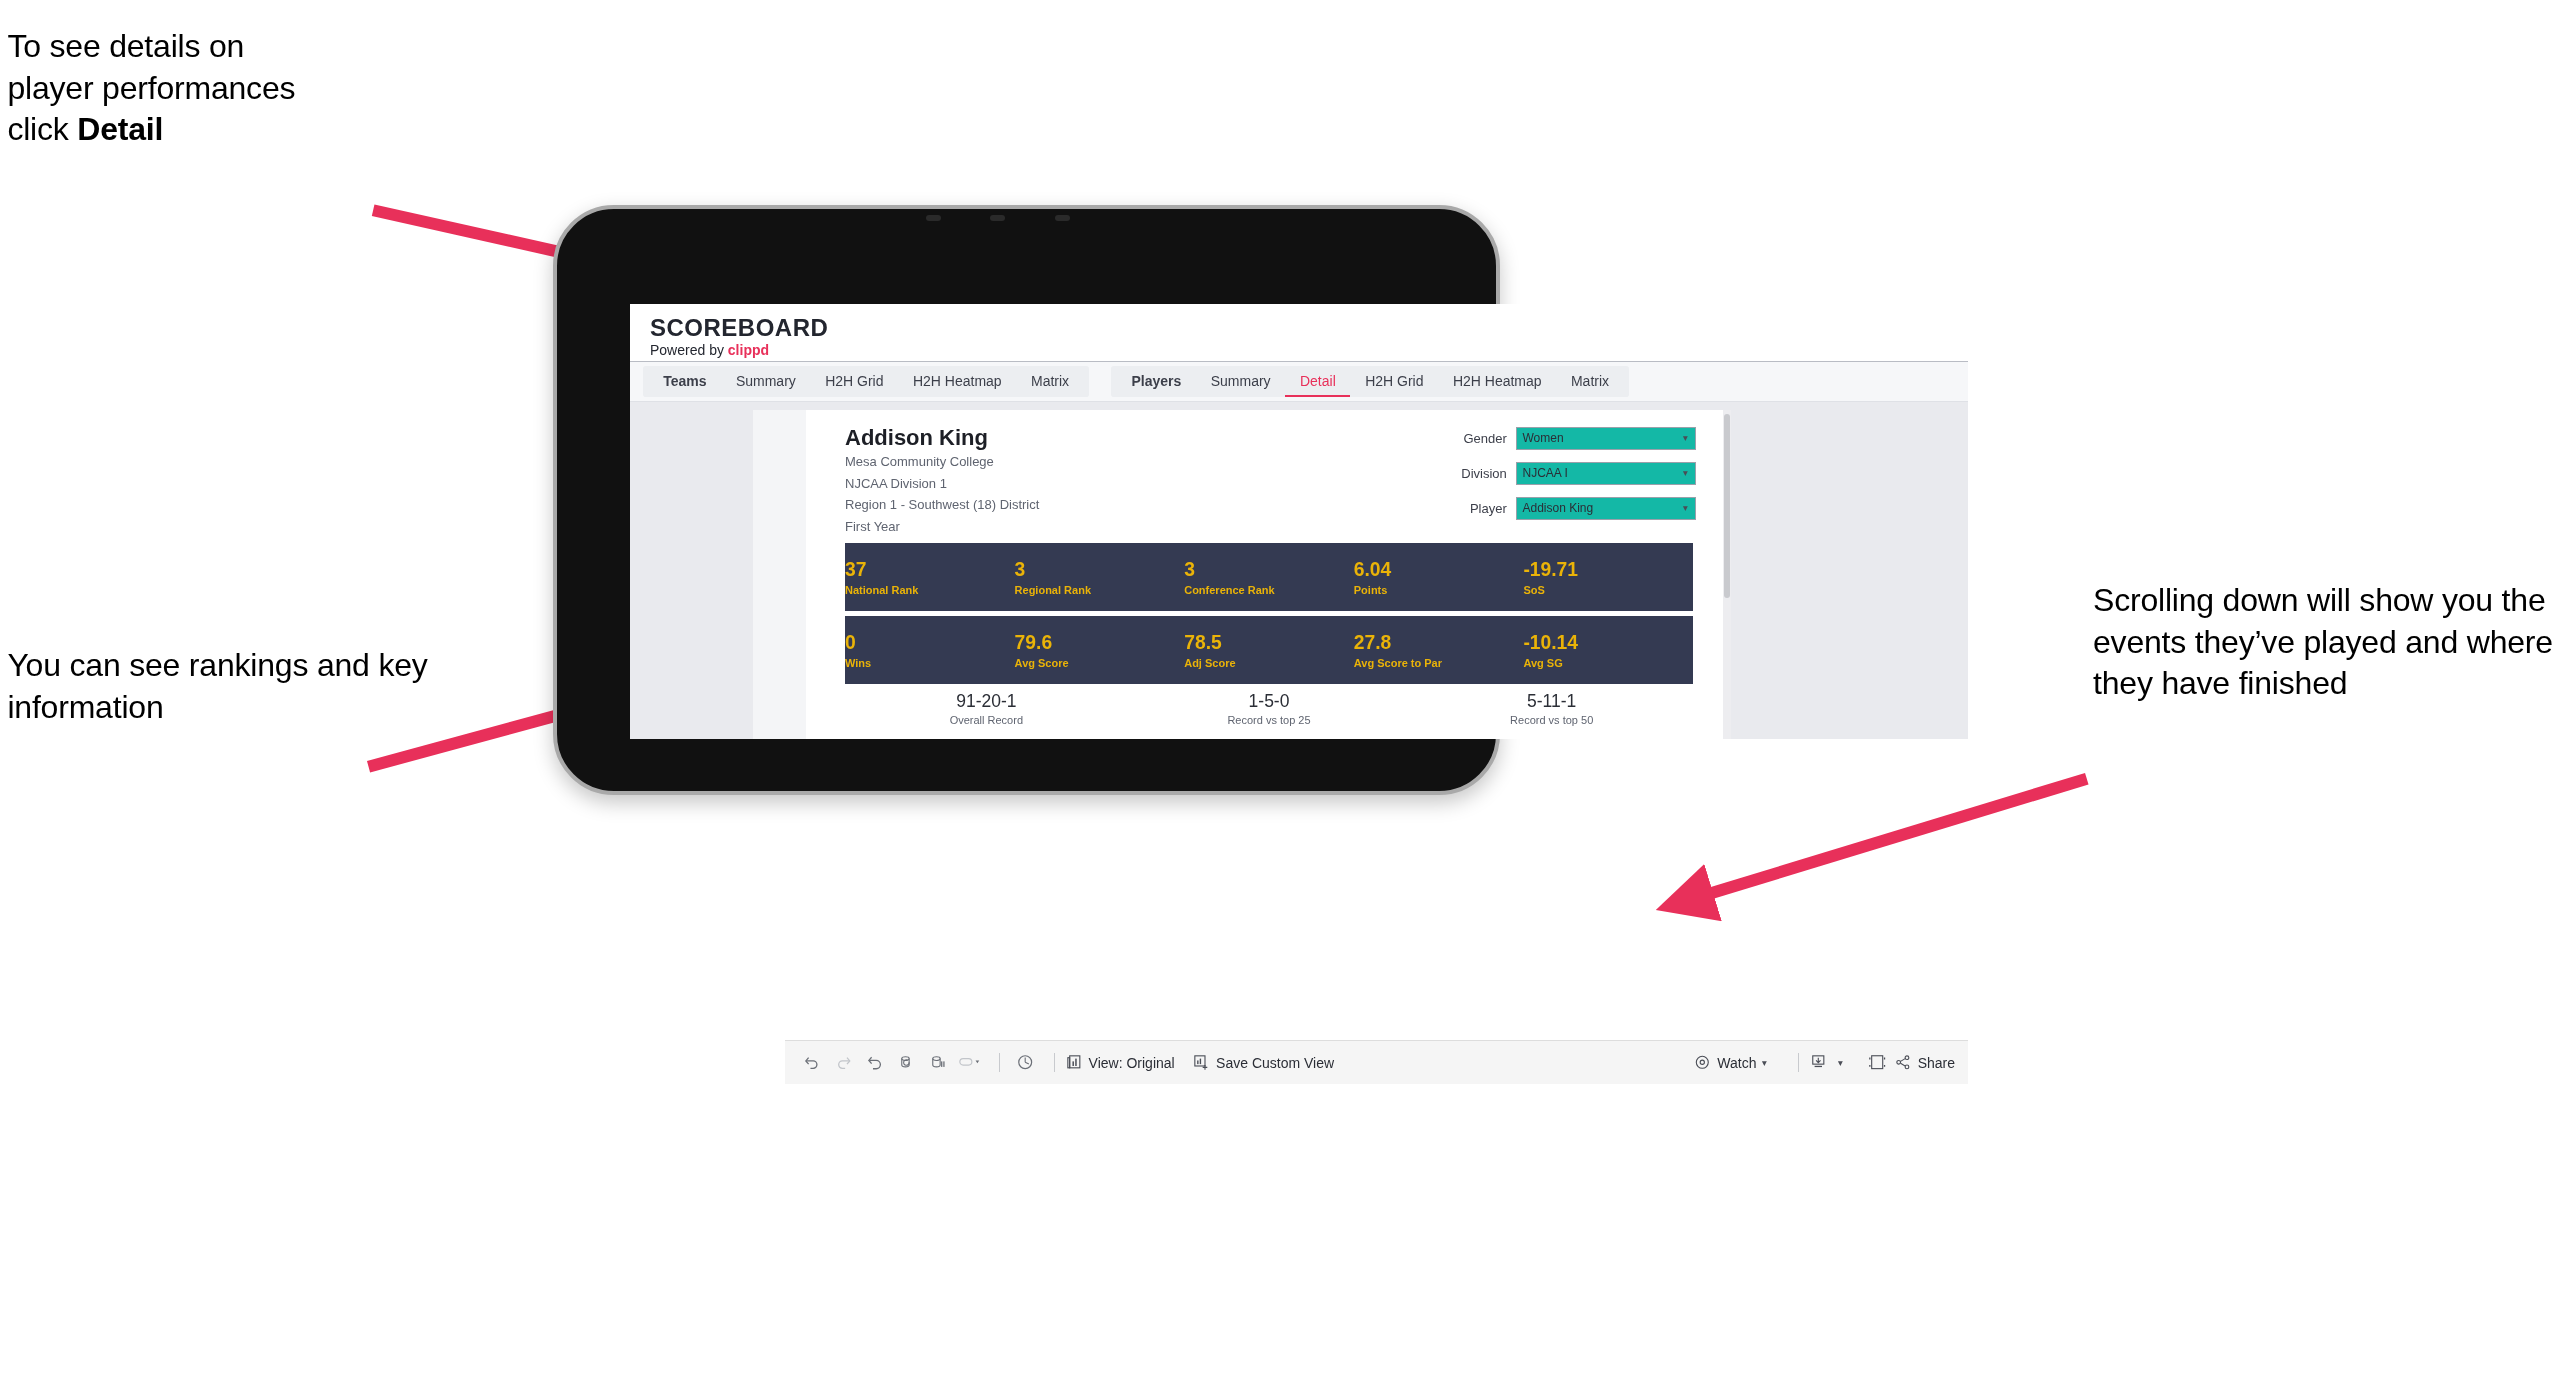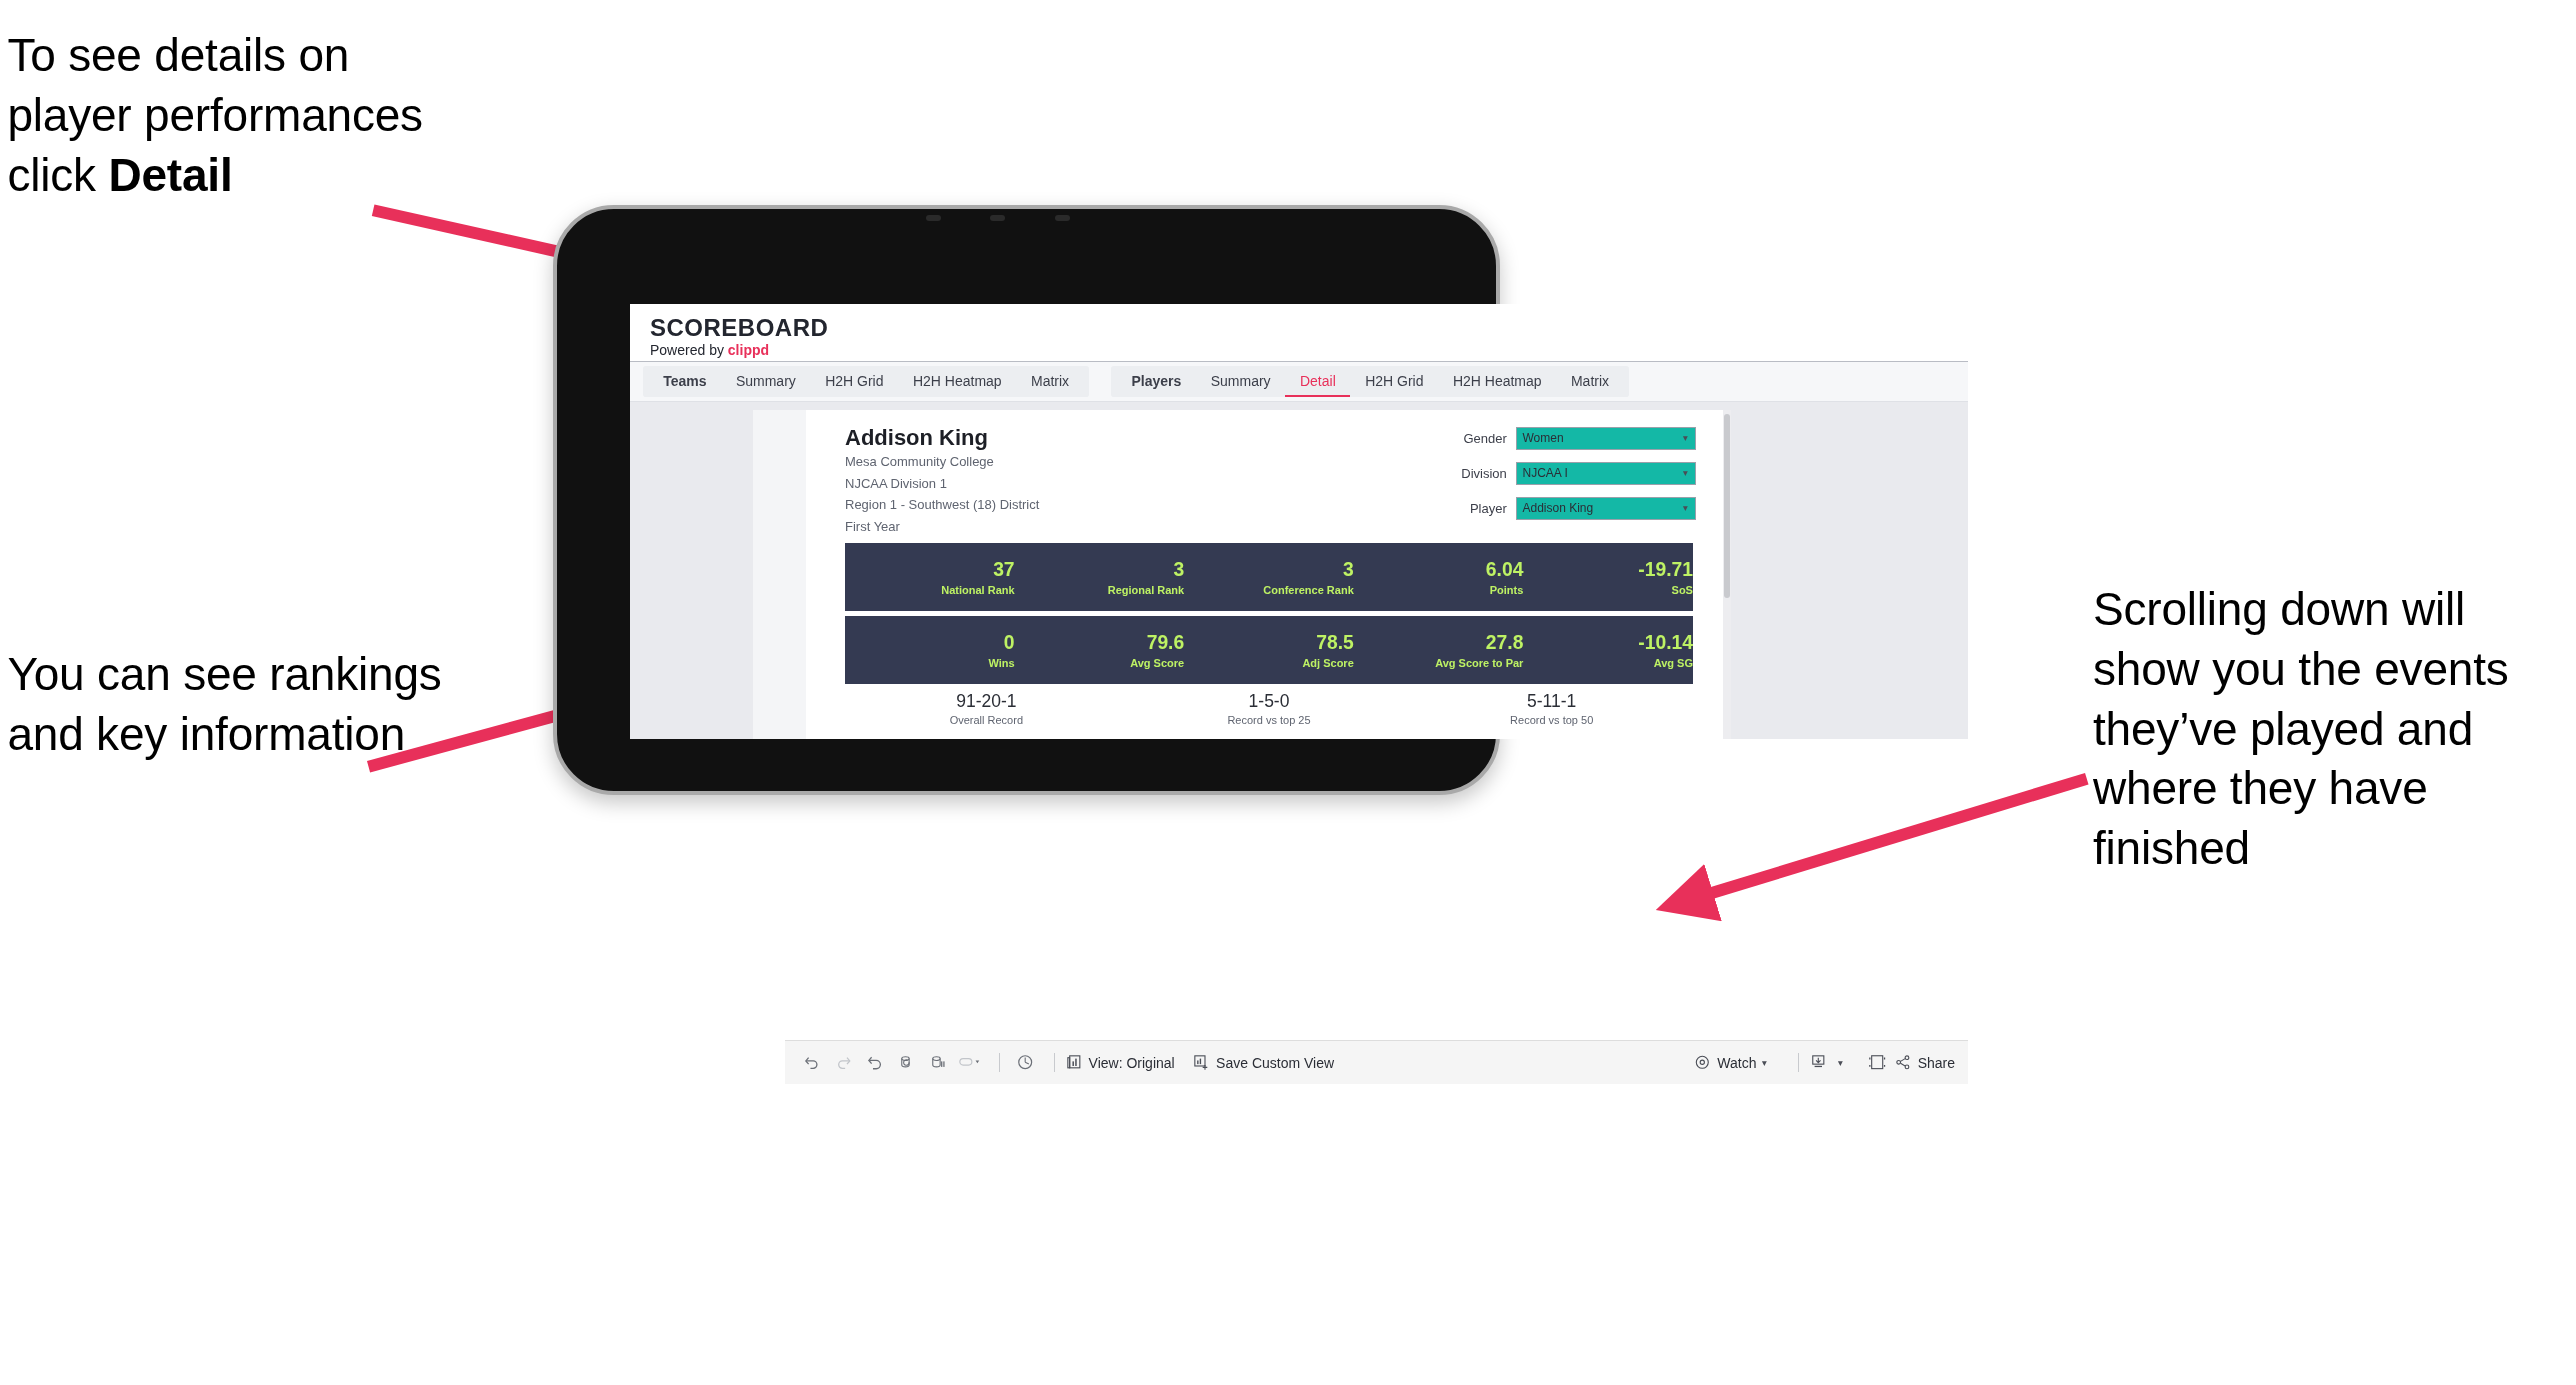--- a/index.html
+++ b/index.html
@@ -4,21 +4,21 @@
 <style>
   html,body{margin:0;padding:0;}
   body{
     width:2576px;height:1386px;background:#ffffff;
     font-family:"Liberation Sans",sans-serif;
     position:relative;overflow:hidden;
   }
 
   
   .callout{
-    position:absolute;color:#000;font-size:46px;line-height:1.30;
+    position:absolute;color:#000;font-size:32px;line-height:1.30;
     font-family:"Liberation Sans",sans-serif;letter-spacing:-0.2px;
   }
   #callout-top{left:7.4px;top:26px;width:590px;}
   #callout-left{left:7.4px;top:645px;width:479px;}
   #callout-right{left:2093px;top:580px;width:461px;}
   .callout b{font-weight:bold;}
 
   
   .arrow-svg{position:absolute;left:0;top:0;width:2576px;height:1386px;pointer-events:none;}
   .tablet-outer{
@@ -100,21 +100,21 @@
   }
   .caret{font-size:8.3px;color:#4a4d56;}
 
   
   .statbar{
     position:absolute;left:39px;width:848px;height:68px;background:#343a52;
     display:flex;align-items:center;
   }
   #statbar1{top:133px;}
   #statbar2{top:206px;}
-  .stat{flex:1;text-align:right;color:#bef264;}
+  .stat{flex:1;text-align:left;color:#eab308;}
   .stat .v{font-size:19.3px;font-weight:bold;line-height:1.15;}
   .stat .l{font-size:11px;font-weight:bold;margin-top:2.8px;}
 
   .recordrow{position:absolute;left:39px;top:281px;width:848px;display:flex;}
   .rec{flex:1;text-align:center;}
   .rec .v{font-size:17.5px;color:#2b2e36;line-height:1.2;}
   .rec .l{font-size:11px;color:#5f6470;margin-top:1.8px;}
 
   
   .toolbar{

